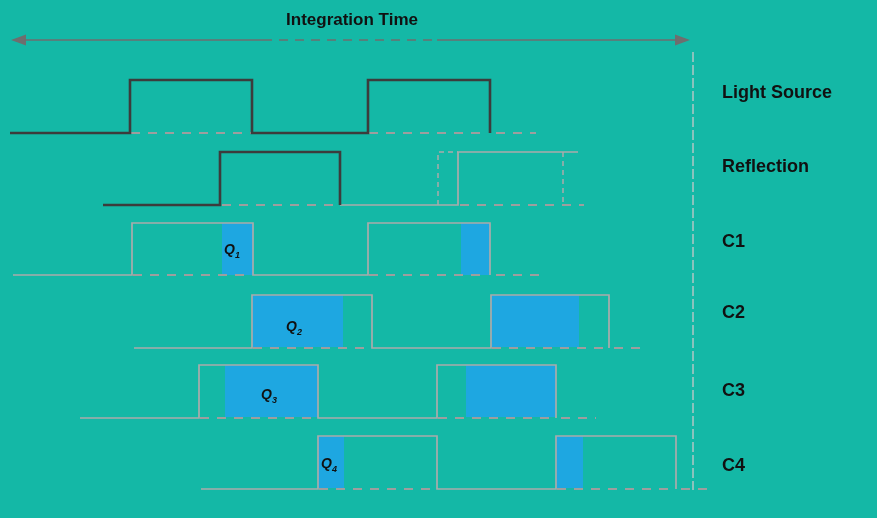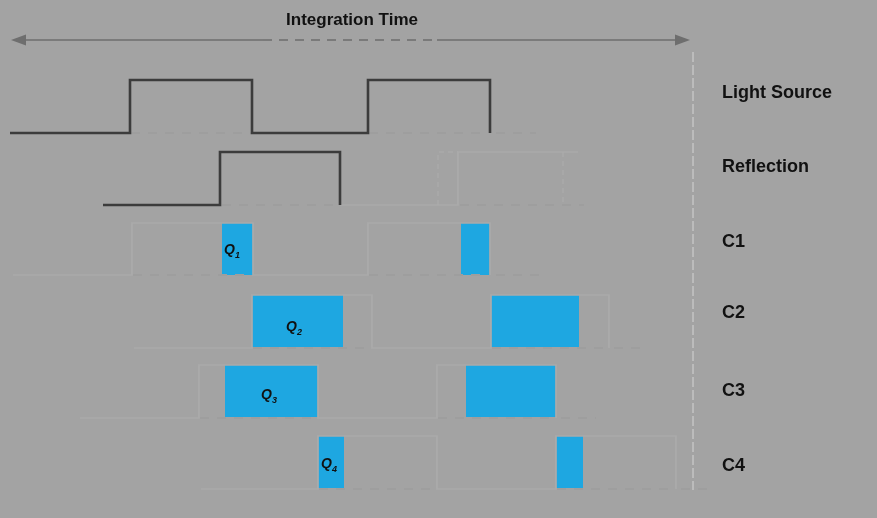--- a/index.html
+++ b/index.html
@@ -1,19 +1,19 @@
 <!DOCTYPE html>
 <html style="--highlight: #1EA7E1; --waveform-dark: #3C3C3C; --waveform-gray: #ABABAB; --dash-gray: #9E9E9E; --label-text: #111111; --boundary-line: #C9C9C9; --arrow: #6E6E6E;"><head>
 <meta charset="utf-8">
 <style>
   html, body { margin: 0; padding: 0; background: #ffffff; }
   #stage {
     position: relative;
     width: 877px; height: 518px;
-    background: #a3a3a3;
+    background: #14b8a6;
     font-family: "Liberation Sans", sans-serif;
     overflow: hidden;
   }
   svg { display: block; }
 
   .title-text {
     font-family: "Liberation Sans", sans-serif;
     font-size: 17px; font-weight: bold;
     fill: var(--label-text);
   }

